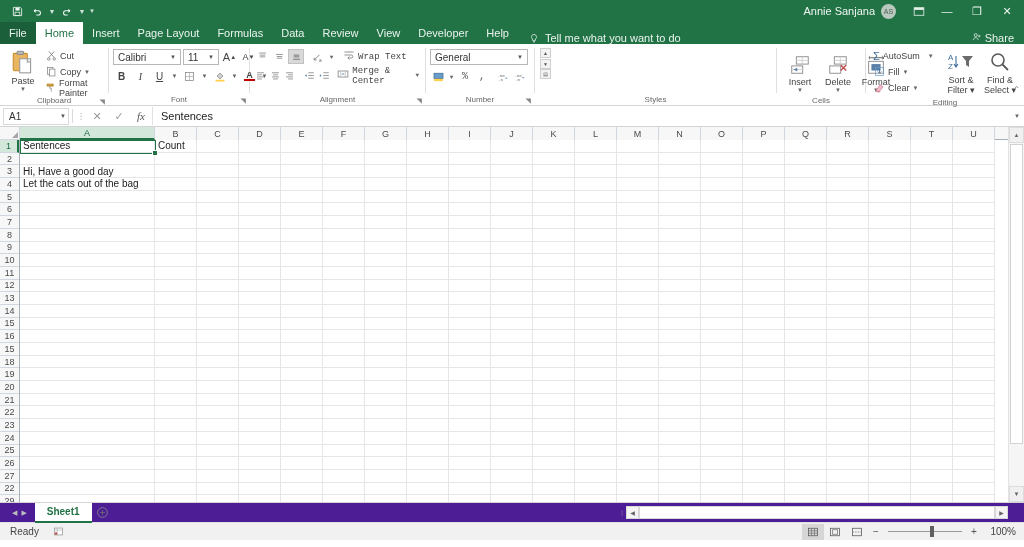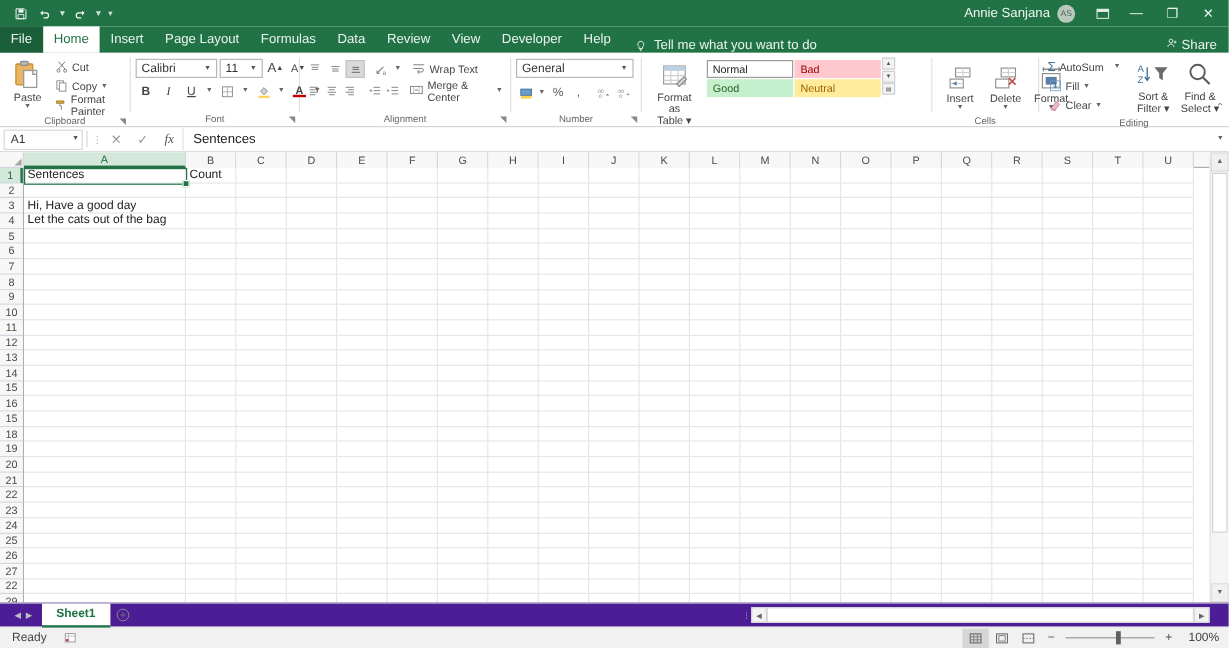--- a/index.html
+++ b/index.html
@@ -87,21 +87,21 @@
   .combo{
     height:16px; border:1px solid #b7b7b7; background:#fff; display:flex; align-items:center;
     font-size:10px; color:#333; padding:0 2px 0 4px; position:relative;
   }
   .combo .cv{ flex:1; overflow:hidden; white-space:nowrap; }
   .combo .cc{ font-size:6px; color:#555; padding:0 2px; }
   .ibtn{ width:17px;height:16px; display:flex;align-items:center;justify-content:center; font-size:10px; color:#444;}
   .ibtn.sm{ width:9px; font-size:6px; color:#666; }
 
   
-  .alrow{ display:flex; align-items:flex-end; gap:1px; }
+  .alrow{ display:flex; align-items:flex-start; gap:1px;font-family:Liberation Mono, monospace; }
   .albtn{ width:16px;height:15px; display:flex;align-items:center;justify-content:center; }
   .albtn.on{ background:#d9d9d9; border:1px solid #c2c2c2; }
   .txtbtn{ display:flex; align-items:center; gap:3px; font-size:9px; color:#444; height:15px; padding:0 2px;}
 
   
   .swatchwrap{ display:flex; flex-direction:column; gap:1px; }
   .swrow{ display:flex; gap:1px; }
   .sw{
     width:72px;height:15px; font-size:9px; display:flex; align-items:center; padding-left:4px;
     border:1px solid transparent; overflow:hidden; white-space:nowrap;
@@ -540,47 +540,28 @@
       </div>
       <div class="rgroup-label">
         <span>Number</span>
         <span class="dlg">◥</span>
       </div>
     </div>
     <div class="sep"></div>
 
     <div class="rgroup" style="width:241px">
       <div class="rgroup-body" style="padding-top:4px;">
-        <div class="bigbtn" style="width:46px">
-          <span class="ico">
-            <svg width="24" height="24" viewBox="0 0 24 24">
-              <rect x="3" y="3" width="18" height="15" fill="#fff" stroke="#9a9a9a"></rect>
-              <rect x="3" y="3" width="18" height="4" fill="#b9cfe3"></rect>
-              <path d="M3 11h18M3 15h18M9 3v15M15 3v15" stroke="#cfcfcf"></path>
-              <path d="M14 18l6-6 2 2-6 6z" fill="#d8d8d8" stroke="#8a8a8a"></path>
-            </svg>
-          </span>
-          <span class="cap cap2">Format as</span>
-          <span class="cap cap2"><span>Table</span> ▾</span>
-        </div>
-        <div class="swatchwrap" style="margin-left:4px; margin-top:2px;">
-          <div class="swrow">
-            <div class="sw normal">Normal</div>
-            <div class="sw bad">Bad</div>
-          </div>
-          <div class="swrow">
-            <div class="sw good">Good</div>
-            <div class="sw neutral">Neutral</div>
-          </div>
-        </div>
         <div class="galscroll">
           <div class="galbtn">▲</div>
           <div class="galbtn">▼</div>
           <div class="galbtn">▤</div>
         </div>
+      </div>
+      <div class="rgroup-label">
+        <span>Styles</span>
       </div>
     </div>
     <div class="sep"></div>
 
     <div class="rgroup" style="width:88px">
       <div class="rgroup-body" style="padding-top:4px;">
         <div class="bigbtn" style="width:28px">
           <span class="ico">
             <svg width="22" height="22" viewBox="0 0 24 24">
                 <rect x="8" y="3" width="13" height="8" fill="#fff" stroke="#8a8a8a"></rect>

